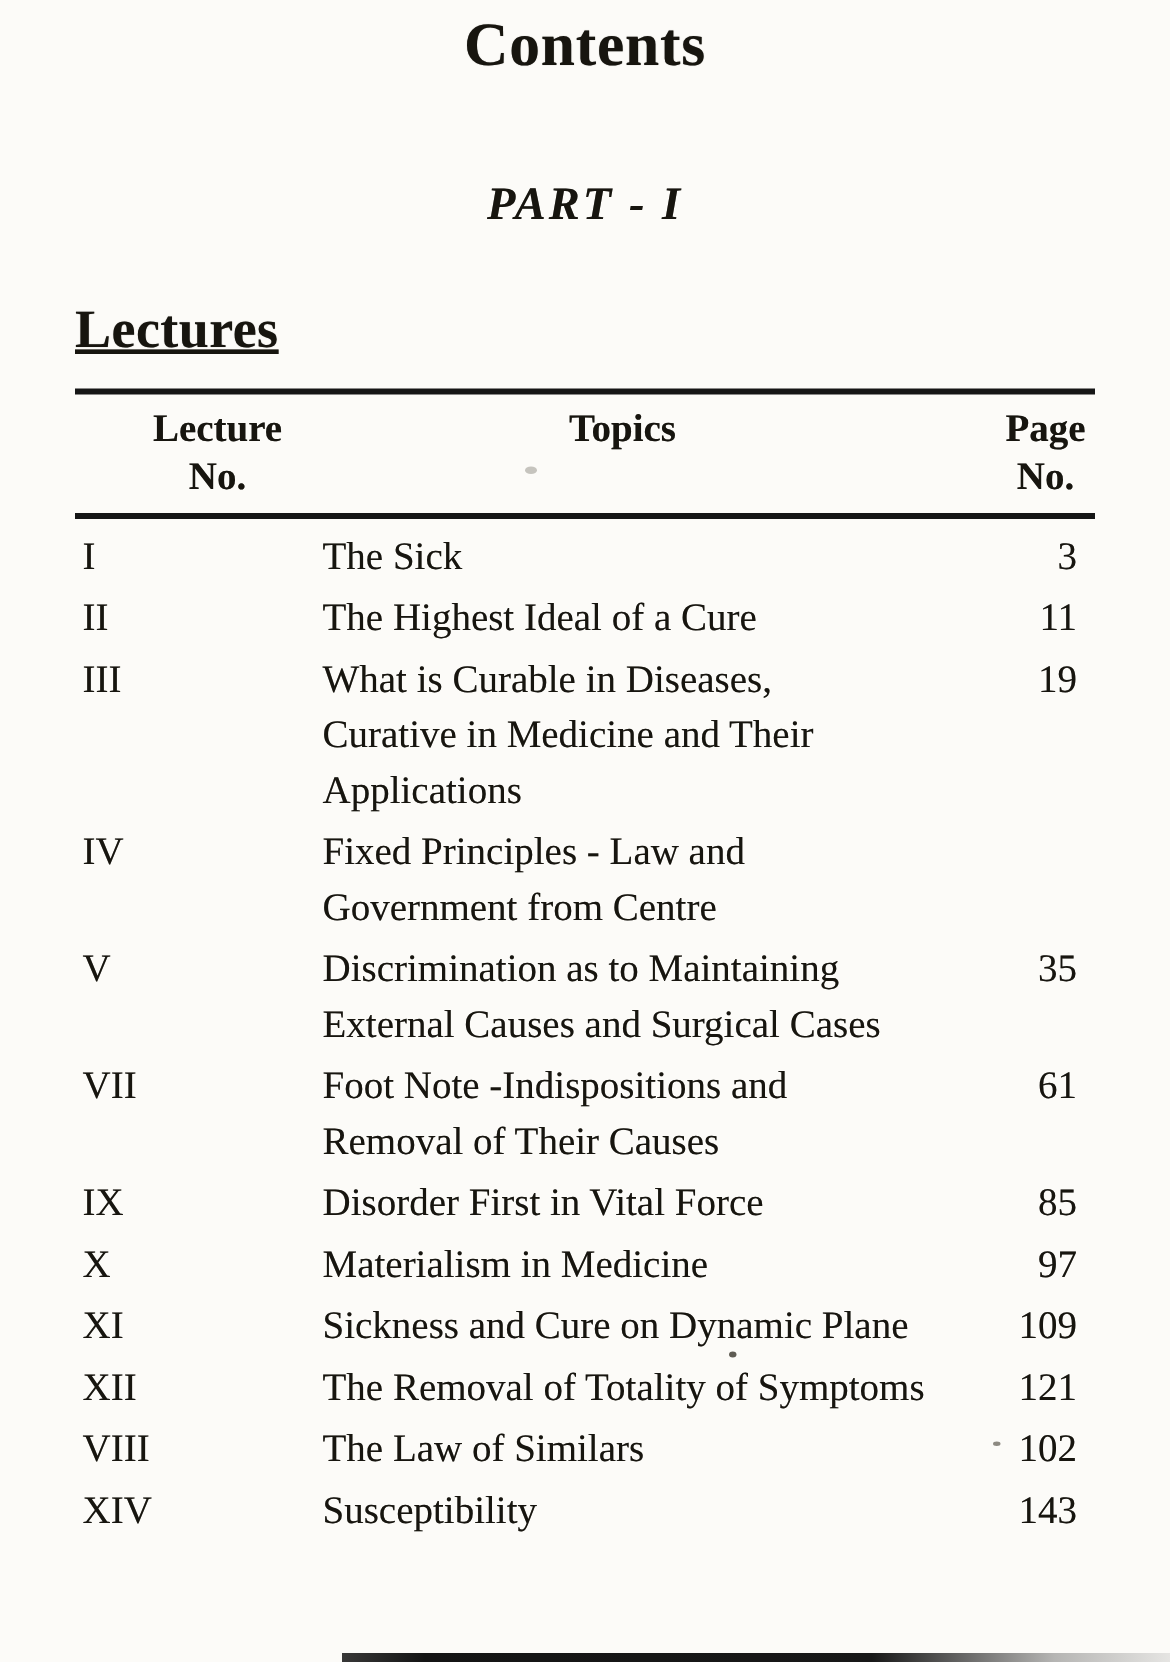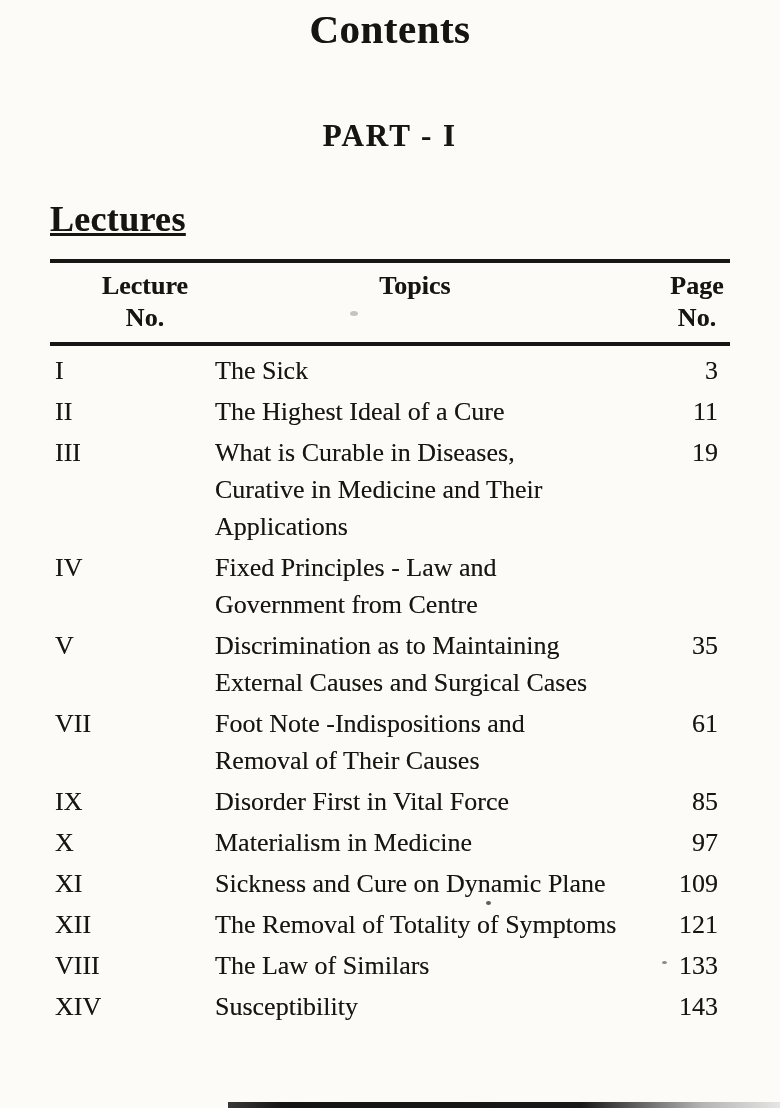--- a/index.html
+++ b/index.html
@@ -22,20 +22,21 @@
     font-size:41px;font-weight:700;line-height:46px;
     letter-spacing:0.5px;
     text-shadow:0 0 0.5px rgba(23,21,15,0.55);
   }
   .part{
     margin-top:66px;
     text-align:center;
     font-size:31px;font-weight:700;line-height:36px;
     letter-spacing:2px;
     text-shadow:0 0 0.4px rgba(23,21,15,0.5);
+    font-style:italic;
   }
   .lectures{
     margin:44px 0 0 50px;
     font-size:36px;font-weight:700;line-height:42px;
     letter-spacing:0.3px;
     text-shadow:0 0 0.5px rgba(23,21,15,0.55);
     text-decoration:underline;
   }
   .toc{margin:19px 50px 0 50px;}
   .rule{background:var(--rule);}
@@ -189,21 +190,21 @@
             <div class="topic-line">The Removal of Totality of Symptoms</div>
           </div>
     <div class="cell c-page">121</div>
   </div>
 
   <div class="row">
     <div class="cell c-no">VIII</div>
     <div class="cell c-topic">
             <div class="topic-line">The Law of Similars</div>
           </div>
-    <div class="cell c-page">133</div>
+    <div class="cell c-page">102</div>
   </div>
 
   <div class="row">
     <div class="cell c-no">XIV</div>
     <div class="cell c-topic">
             <div class="topic-line">Susceptibility</div>
           </div>
     <div class="cell c-page">143</div>
   </div>
 </div>

